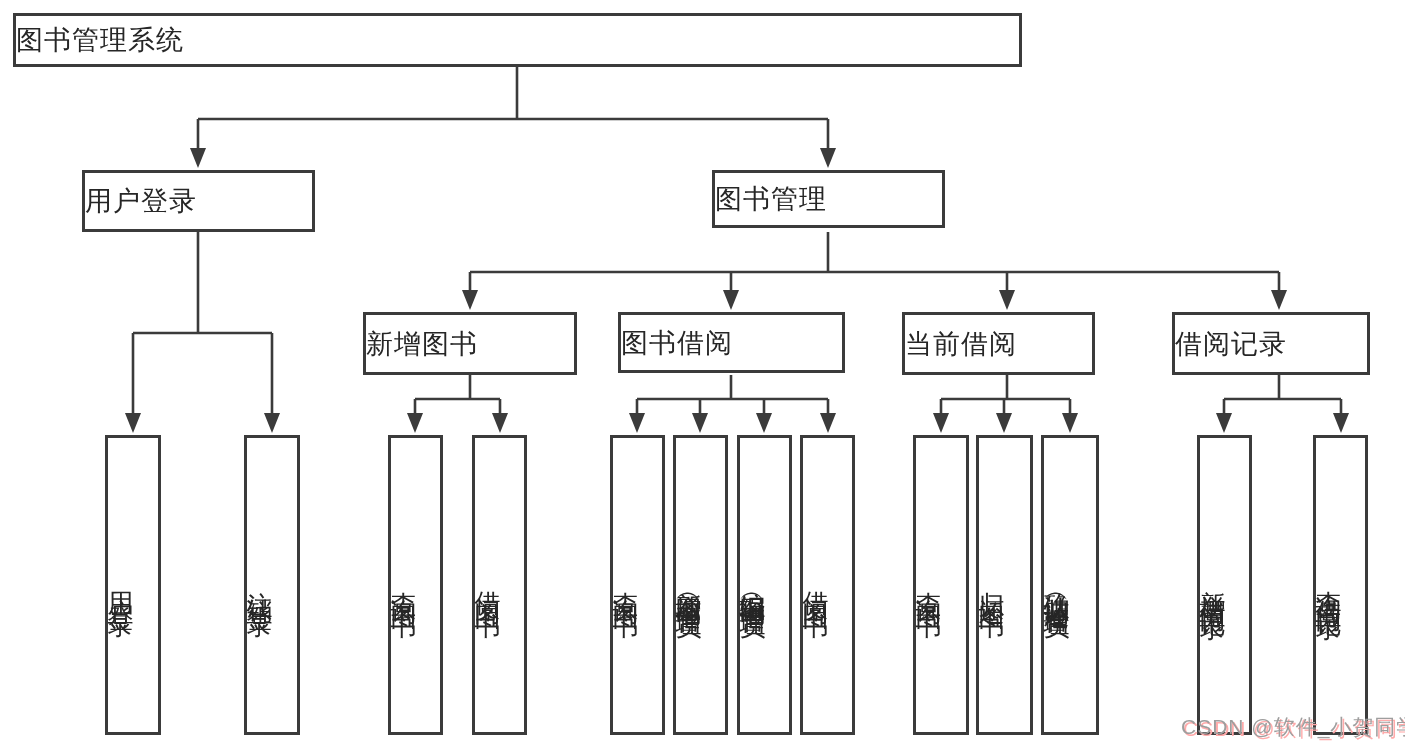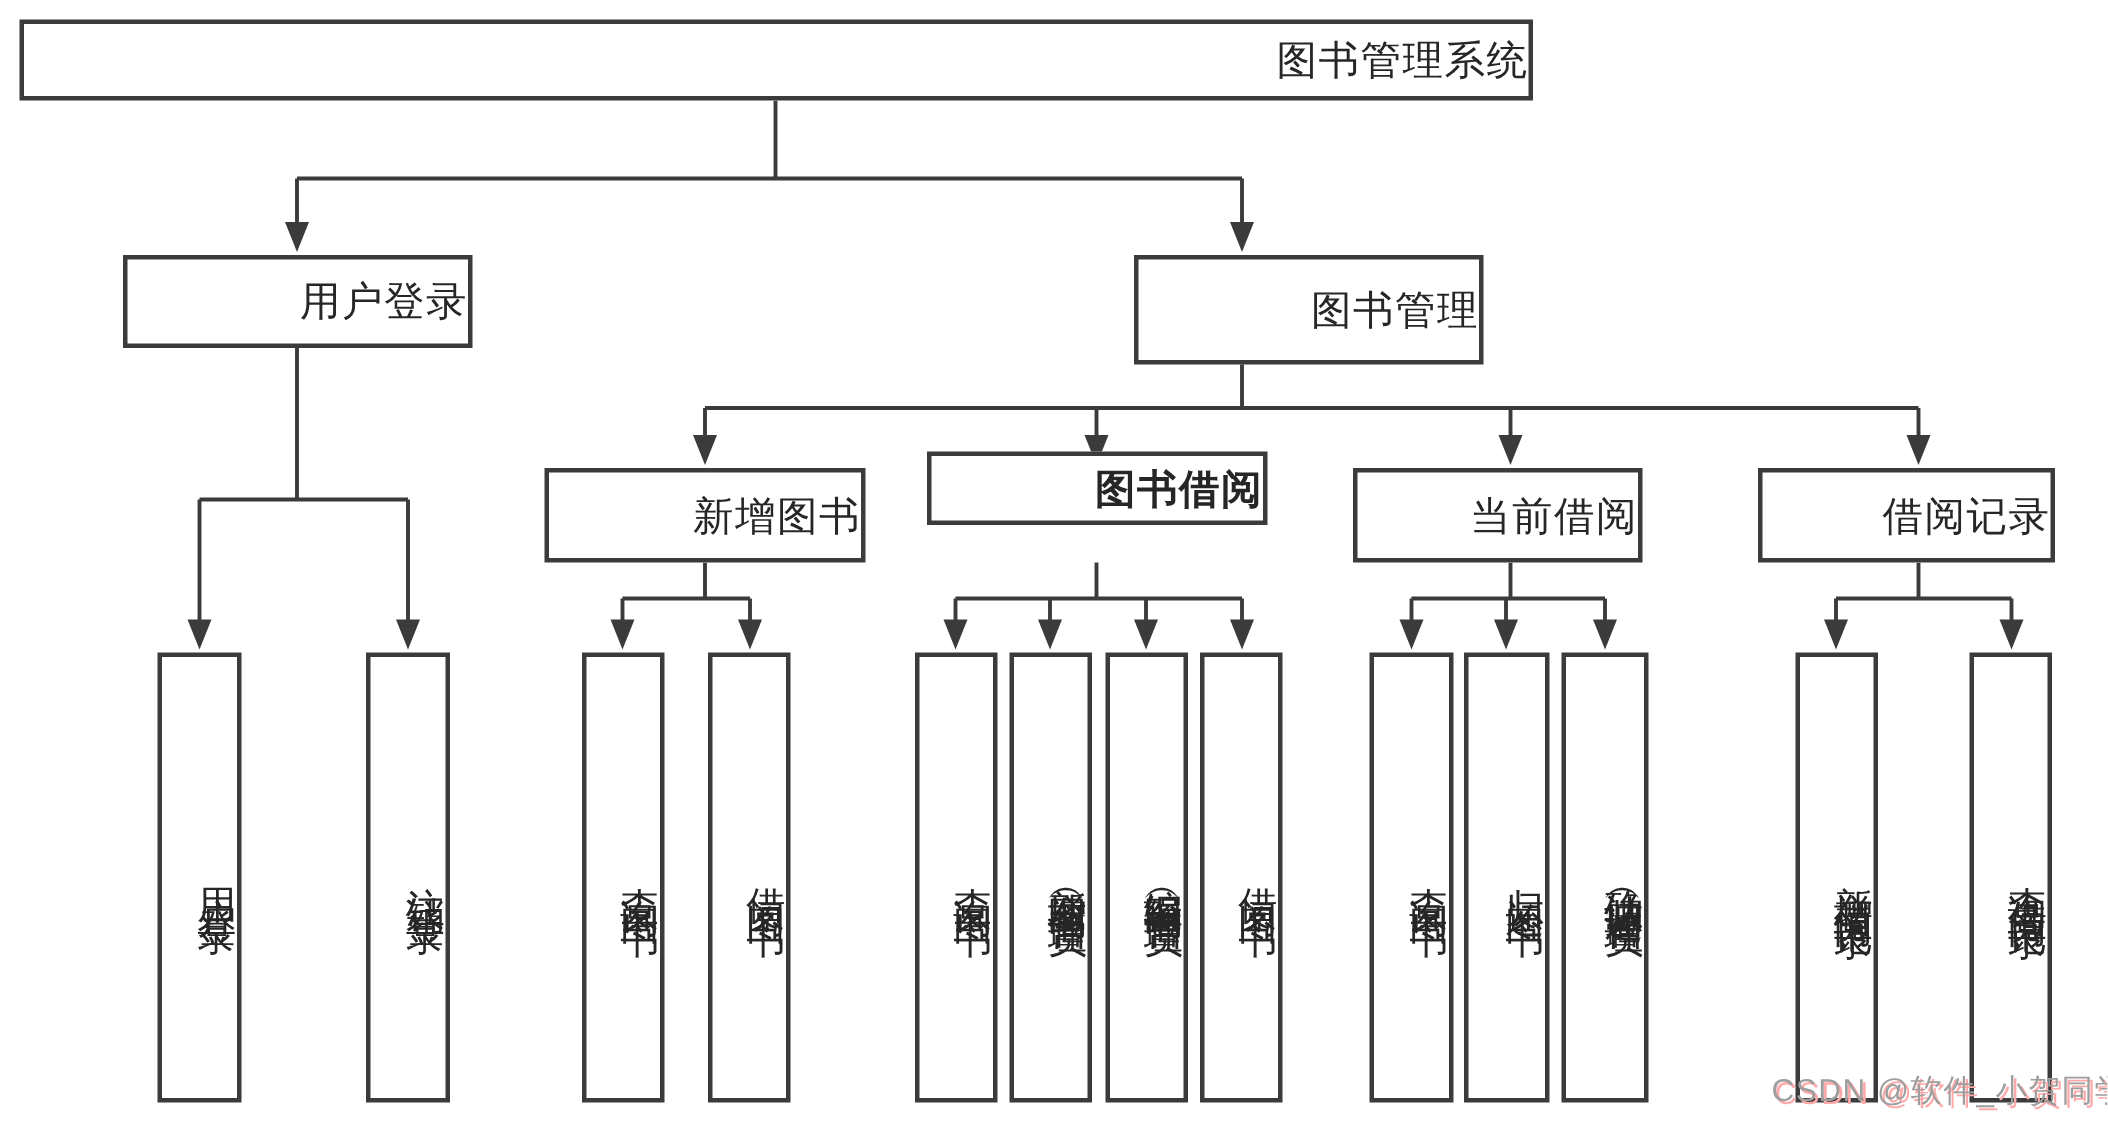--- a/index.html
+++ b/index.html
@@ -11,21 +11,21 @@
     font-family: "Liberation Sans", sans-serif;
     overflow: hidden;
   }
   .node {
     position: absolute;
     box-sizing: border-box;
     border: 3px solid #3b3b3b;
     background: #ffffff;
     display: flex;
     align-items: center;
-    justify-content: flex-end;
+    justify-content: flex-start;
     color: #262626;
     z-index: 2;
   }
   .h-label {
     font-size: 27px;
     letter-spacing: 1px;
     white-space: nowrap;
   }
   .vtext {
     writing-mode: vertical-rl;
@@ -113,28 +113,28 @@
       <polygon points="1333,413 1349,413 1341,433" fill="#3b3b3b"></polygon>
     </svg>
 
   <div class="node" style="left:13px; top:13px; width:1009px; height:54px;">
     <span class="h-label">图书管理系统</span>
   </div>
 
   <div class="node" style="left:82px; top:170px; width:233px; height:62px;">
     <span class="h-label">用户登录</span>
   </div>
-  <div class="node" style="left:756px; top:170px; width:233px; height:73px;padding-left:32px;">
+  <div class="node" style="left:712px; top:170px; width:233px; height:58px;">
     <span class="h-label">图书管理</span>
   </div>
 
   <div class="node" style="left:363px; top:312px; width:214px; height:63px;">
     <span class="h-label">新增图书</span>
   </div>
-  <div class="node" style="left:618px; top:301px; width:227px; height:49px;font-weight:bold;">
+  <div class="node" style="left:618px; top:312px; width:227px; height:61px;">
     <span class="h-label">图书借阅</span>
   </div>
   <div class="node" style="left:902px; top:312px; width:193px; height:63px;">
     <span class="h-label">当前借阅</span>
   </div>
   <div class="node" style="left:1172px; top:312px; width:198px; height:63px;">
     <span class="h-label">借阅记录</span>
   </div>
 
   <div class="node" style="left:105px; top:435px; width:56px; height:300px;">

